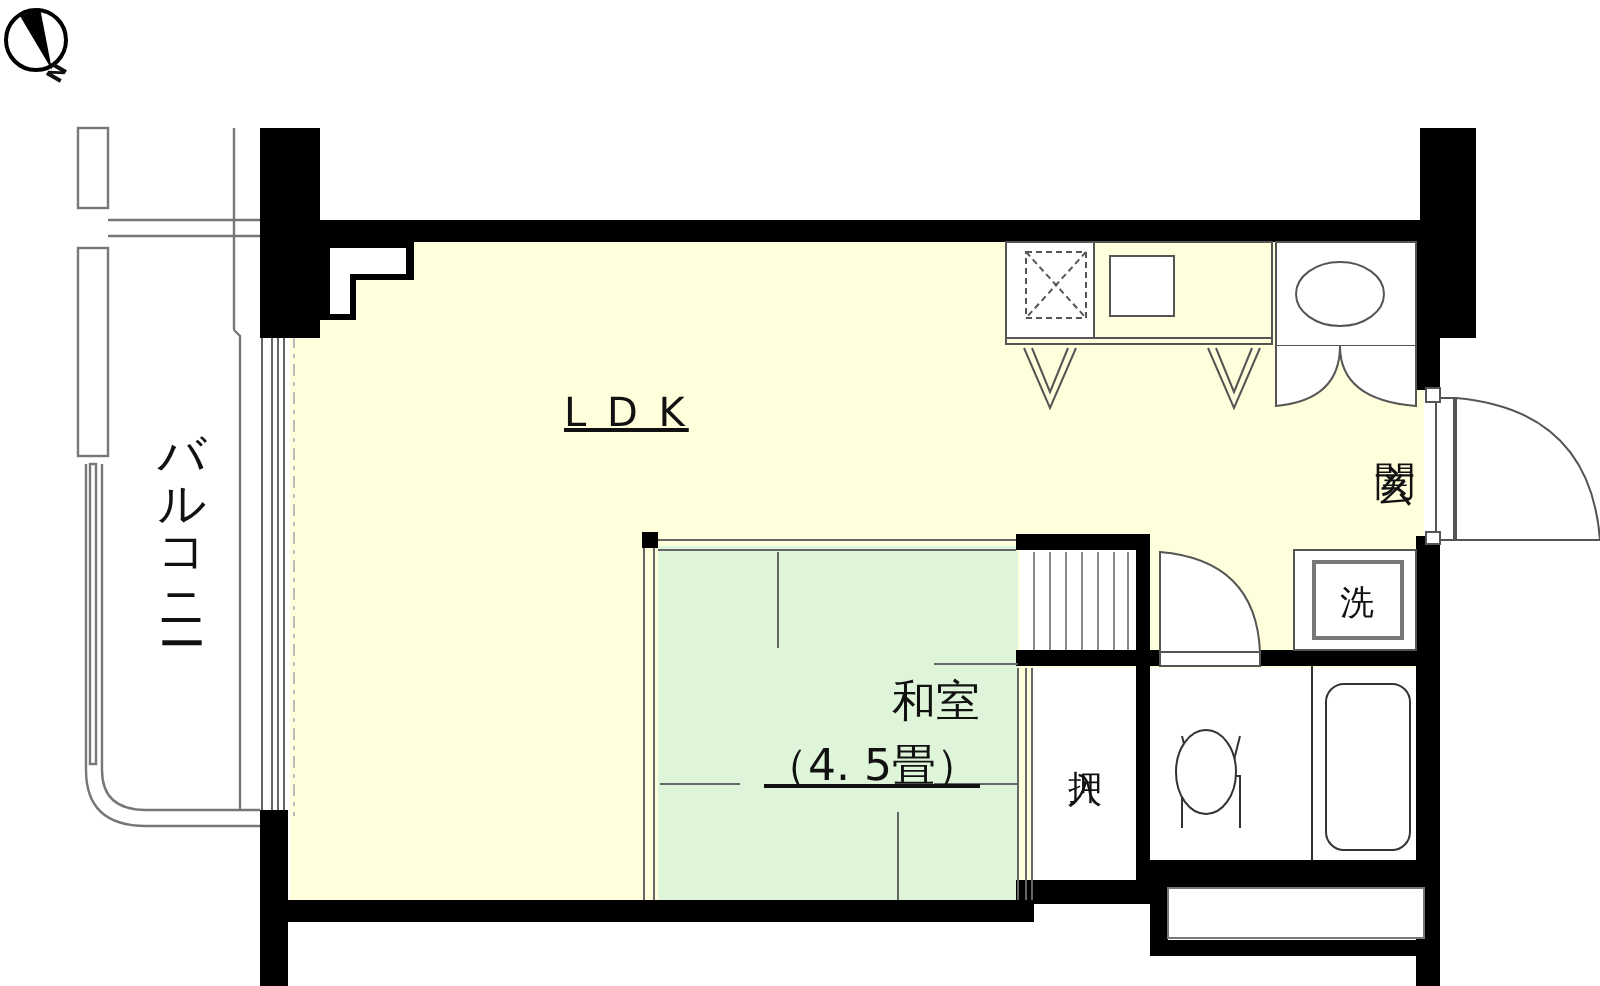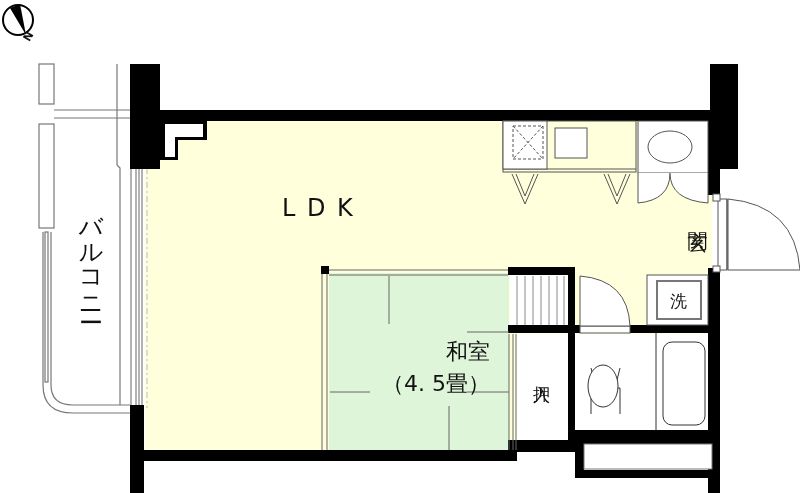--- a/index.html
+++ b/index.html
@@ -153,25 +153,25 @@
   <g fill="#fff" stroke="#333" stroke-width="1">
     <line x1="656" y1="333" x2="656" y2="430"></line>
     <rect x="663" y="342" width="42" height="83" rx="9"></rect>
   </g>
 
   <g fill="#fff" stroke="#777" stroke-width="1">
     <rect x="584" y="444" width="128" height="25"></rect>
   </g>
 </svg>
 
-<div class="label" style="left:282px;top:194px;font-size:24px;letter-spacing:2px;">L D K</div>
+<div class="label" style="left:282px;top:194px;font-size:20px;letter-spacing:2px;text-decoration:underline;">L D K</div>
 
 <div class="label" style="left:360px;top:336px;width:130px;text-align:right;font-size:22px;line-height:32px;">
   <div>和室</div>
-  <div style="margin-left:-24px;">（4. 5畳）</div>
+  <div style="margin-left:-24px;text-decoration:underline;">（4. 5畳）</div>
 </div>
 
 <div class="label vlabel" style="left:75px;top:200px;font-size:24px;">バルコニー</div>
 
 <div class="label vlabel" style="left:685px;top:216px;font-size:20px;">玄関</div>
 
 <div class="label vlabel" style="left:531px;top:372px;font-size:17px;">押入</div>
 
 <div class="label" style="left:670px;top:290px;font-size:17px;">洗</div>
 

